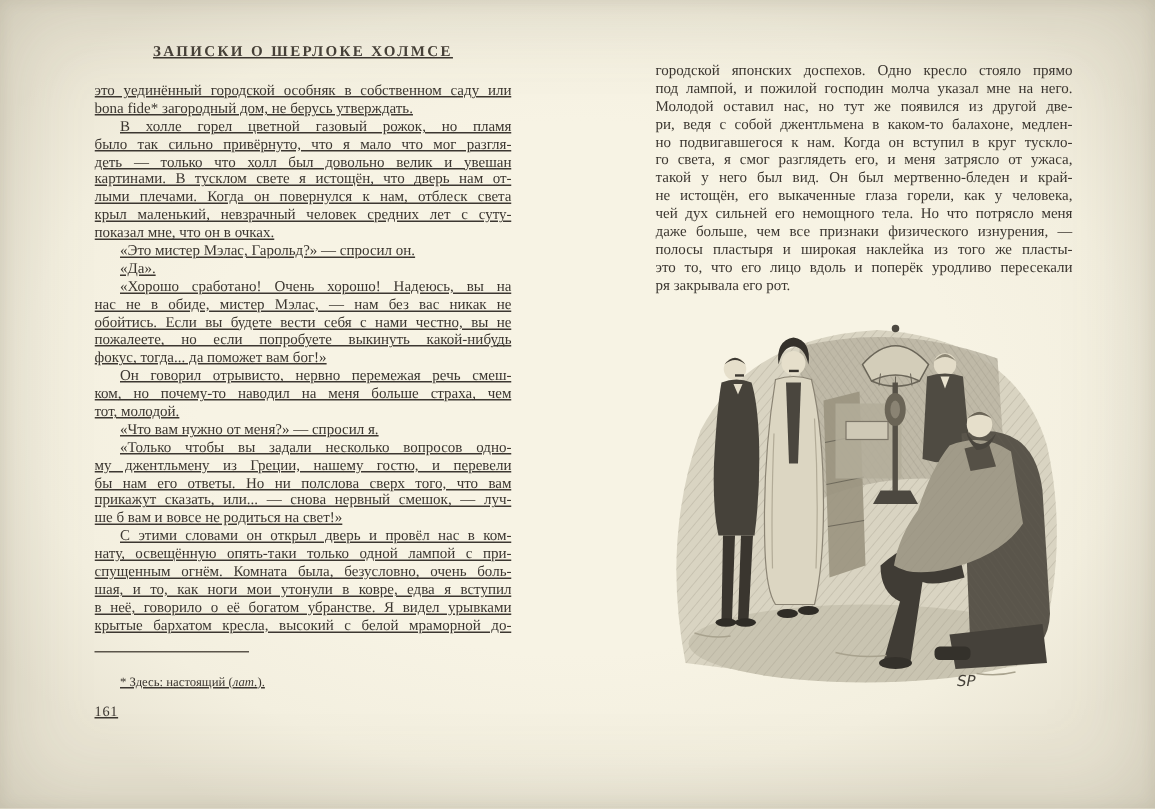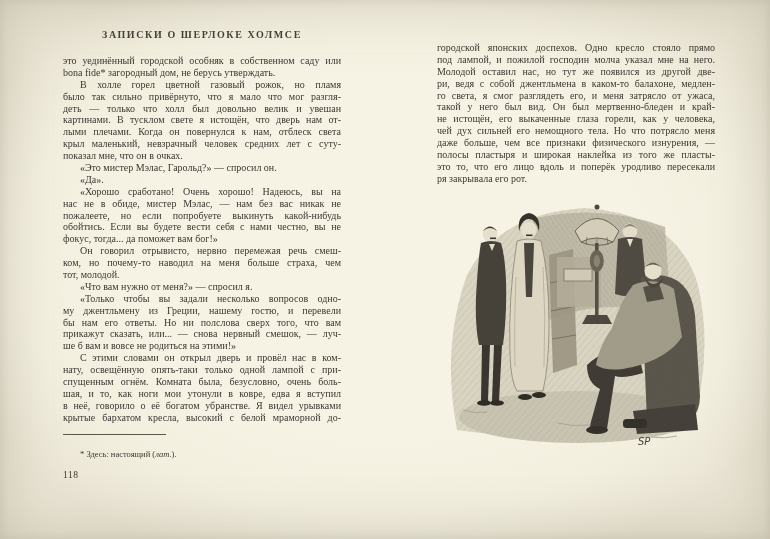--- a/index.html
+++ b/index.html
@@ -11,21 +11,21 @@
   .spread {
     position:relative; width:770px; height:539px; overflow:hidden;
     background: radial-gradient(ellipse 60% 60% at 50% 48%, #f7f3e4 55%, #f3efdf 80%, #e9e4d3 100%);
     color:#3c3731;
   }
   .vignette {
     position:absolute; inset:0; pointer-events:none;
     box-shadow: inset 0 0 60px rgba(110,100,78,.26), inset 0 0 10px rgba(110,100,78,.12);
   }
   .page { position:absolute; top:28px; width:278px; }
-  .page-left  { left:63px; }
+  .page-left  { left:63px;text-decoration:underline; }
   .page-right { left:437px; }
   .running-head {
     text-align:center; font-weight:bold; font-size:10px; line-height:13px; height:13px;
     letter-spacing:1.6px; color:#453f37;
   }
   .running-head.sc { font-variant:small-caps; font-size:11.5px; letter-spacing:1px; }
   .page-body { margin-top:14px; }
   .line {
     font-size:10px; height:11.9px; line-height:11.9px;
     text-align:justify; text-align-last:justify; overflow:hidden;
@@ -53,50 +53,51 @@
         <div class="line">было так сильно привёрнуто, что я мало что мог разгля-</div>
         <div class="line">деть — только что холл был довольно велик и увешан</div>
         <div class="line">картинами. В тусклом свете я истощён, что дверь нам от-</div>
         <div class="line">лыми плечами. Когда он повернулся к нам, отблеск света</div>
         <div class="line">крыл маленький, невзрачный человек средних лет с суту-</div>
         <div class="line para-end">показал мне, что он в очках.</div>
         <div class="line indent para-end">«Это мистер Мэлас, Гарольд?» — спросил он.</div>
         <div class="line indent para-end">«Да».</div>
         <div class="line indent">«Хорошо сработано! Очень хорошо! Надеюсь, вы на</div>
         <div class="line">нас не в обиде, мистер Мэлас, — нам без вас никак не</div>
+        <div class="line">обойтись. Если вы будете вести себя с нами честно, вы не</div>
         <div class="line">пожалеете, но если попробуете выкинуть какой-нибудь</div>
-        <div class="line">обойтись. Если вы будете вести себя с нами честно, вы не</div>
         <div class="line para-end">фокус, тогда... да поможет вам бог!»</div>
         <div class="line indent">Он говорил отрывисто, нервно перемежая речь смеш-</div>
         <div class="line">ком, но почему-то наводил на меня больше страха, чем</div>
         <div class="line para-end">тот, молодой.</div>
         <div class="line indent para-end">«Что вам нужно от меня?» — спросил я.</div>
         <div class="line indent">«Только чтобы вы задали несколько вопросов одно-</div>
         <div class="line">му джентльмену из Греции, нашему гостю, и перевели</div>
         <div class="line">бы нам его ответы. Но ни полслова сверх того, что вам</div>
         <div class="line">прикажут сказать, или... — снова нервный смешок, — луч-</div>
-        <div class="line para-end">ше б вам и вовсе не родиться на этими!»</div>
+        <div class="line para-end">ше б вам и вовсе не родиться на свет!»</div>
         <div class="line indent">С этими словами он открыл дверь и провёл нас в ком-</div>
         <div class="line">нату, освещённую опять-таки только одной лампой с при-</div>
         <div class="line">спущенным огнём. Комната была, безусловно, очень боль-</div>
         <div class="line">шая, и то, как ноги мои утонули в ковре, едва я вступил</div>
         <div class="line">в неё, говорило о её богатом убранстве. Я видел урывками</div>
         <div class="line">крытые бархатом кресла, высокий с белой мраморной до-</div>
       </div>
     <div class="footnote-rule"></div>
     <div class="footnote"><span>* Здесь: настоящий (</span><span class="it">лат.</span><span>).</span></div>
-    <div class="pagenum">118</div>
+    <div class="pagenum">161</div>
   </div>
 
   <div class="page page-right">
     <div class="page-body">
         <div class="line">городской японских доспехов. Одно кресло стояло прямо</div>
         <div class="line">под лампой, и пожилой господин молча указал мне на него.</div>
         <div class="line">Молодой оставил нас, но тут же появился из другой две-</div>
         <div class="line">ри, ведя с собой джентльмена в каком-то балахоне, медлен-</div>
+        <div class="line">но подвигавшегося к нам. Когда он вступил в круг тускло-</div>
         <div class="line">го света, я смог разглядеть его, и меня затрясло от ужаса,</div>
         <div class="line">такой у него был вид. Он был мертвенно-бледен и край-</div>
         <div class="line">не истощён, его выкаченные глаза горели, как у человека,</div>
         <div class="line">чей дух сильней его немощного тела. Но что потрясло меня</div>
         <div class="line">даже больше, чем все признаки физического изнурения, —</div>
         <div class="line">полосы пластыря и широкая наклейка из того же пласты-</div>
         <div class="line">это то, что его лицо вдоль и поперёк уродливо пересекали</div>
         <div class="line para-end">ря закрывала его рот.</div>
       </div>
 

